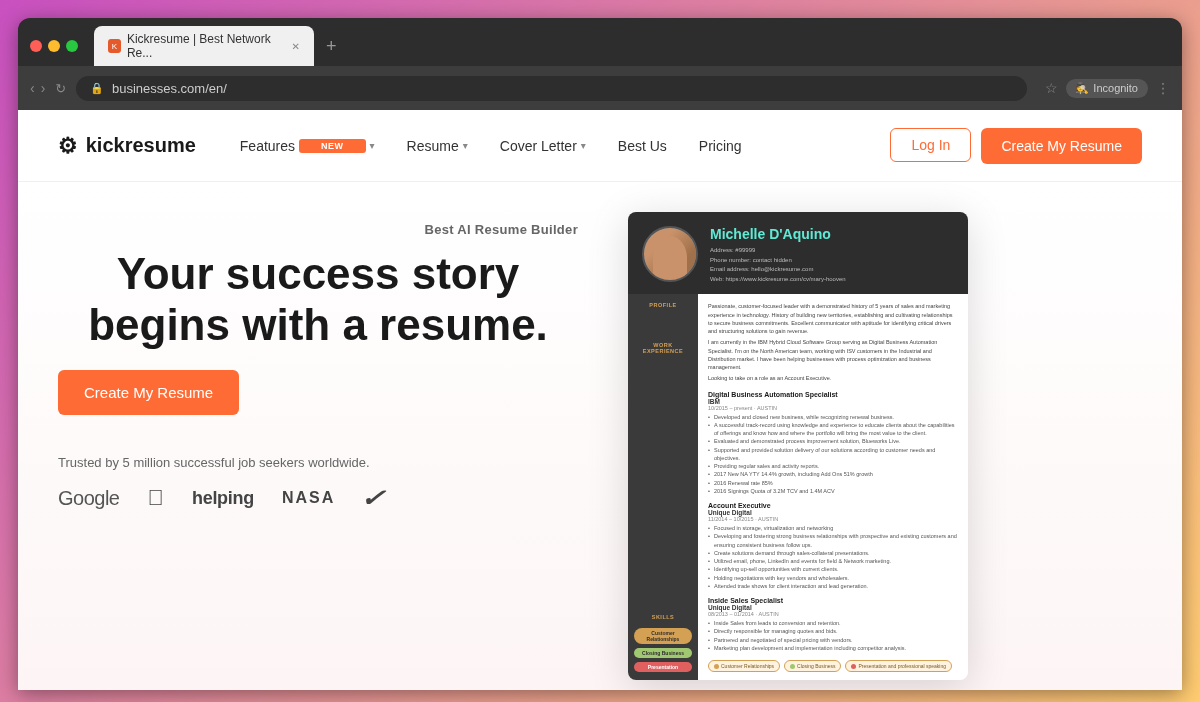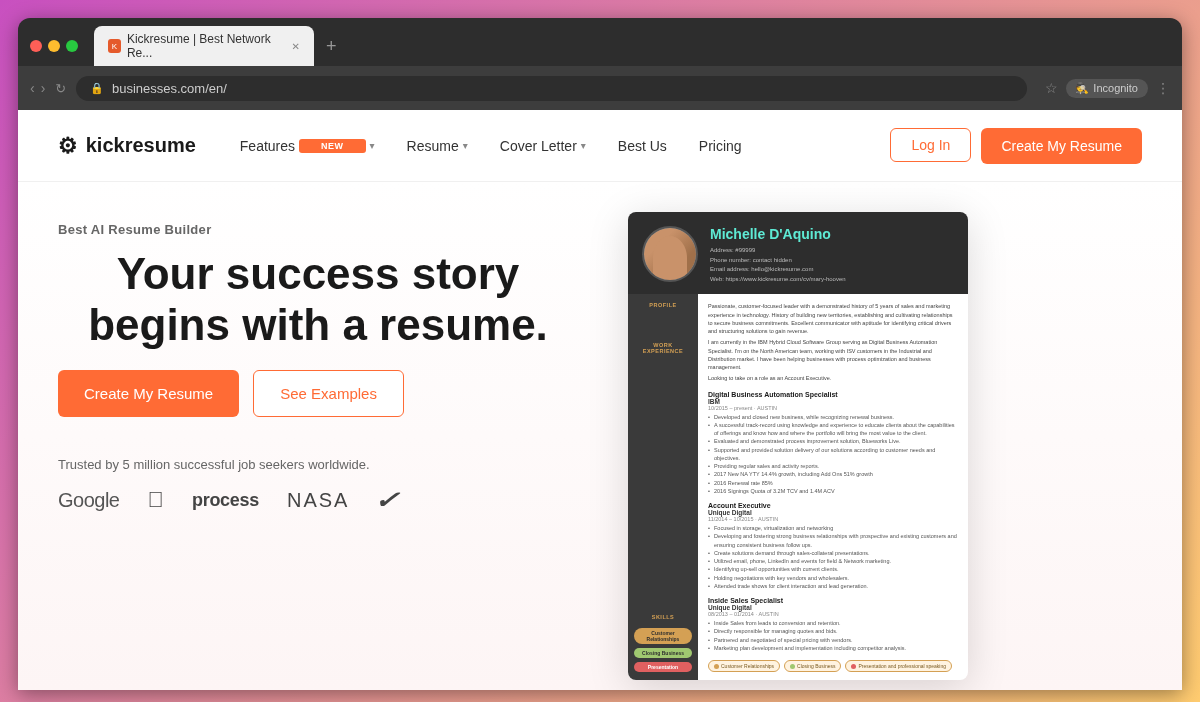--- a/index.html
+++ b/index.html
@@ -248,20 +248,21 @@
       padding-top: 10px;
       max-width: 520px;
     }
 
     .hero-eyebrow {
       font-size: 13px;
       font-weight: 600;
       color: #666;
       margin-bottom: 12px;
       letter-spacing: 0.3px;
+      text-align: right;
     }
 
     .hero-title {
       font-size: 44px;
       font-weight: 700;
       color: #1a1a1a;
       line-height: 1.15;
       margin-bottom: 20px;
       text-align: center;
     }
@@ -328,22 +329,22 @@
       font-size: 22px;
       color: #444;
     }
     .brand-facebook {
       font-size: 18px;
       font-weight: 600;
       color: #444;
       letter-spacing: -0.3px;
     }
     .brand-nasa {
-      font-size: 20px;
-      font-weight: 400;
+      font-size: 16px;
+      font-weight: 700;
       color: #444;
       letter-spacing: 2px;
     }
     .brand-nike {
       font-size: 24px;
       color: #444;
       font-style: italic;
       font-weight: 900;
       transform: scaleX(1.3);
       display: inline-block;
@@ -619,28 +620,27 @@
         <button class="btn-cta">Create My Resume</button>
       </div>
     </nav>
 
     <div class="hero">
       <div class="hero-left">
         <div class="hero-eyebrow">Best AI Resume Builder</div>
         <h1 class="hero-title">Your success story begins with a resume.</h1>
         <div class="hero-buttons">
           <button class="btn-hero-primary">Create My Resume</button>
-          <button class="btn-hero-secondary">See Examples</button>
         </div>
         <div class="trust-section">
           <div class="trust-label">Trusted by 5 million successful job seekers worldwide.</div>
           <div class="brand-logos">
             <span class="brand-google">Google</span>
             <span class="brand-apple"></span>
-            <span class="brand-facebook">process</span>
+            <span class="brand-facebook">helping</span>
             <span class="brand-nasa">NASA</span>
             <span class="brand-nike">✓</span>
           </div>
         </div>
       </div>
 
       <div class="hero-right">
         <div class="resume-card">
 
           <div class="resume-header">

